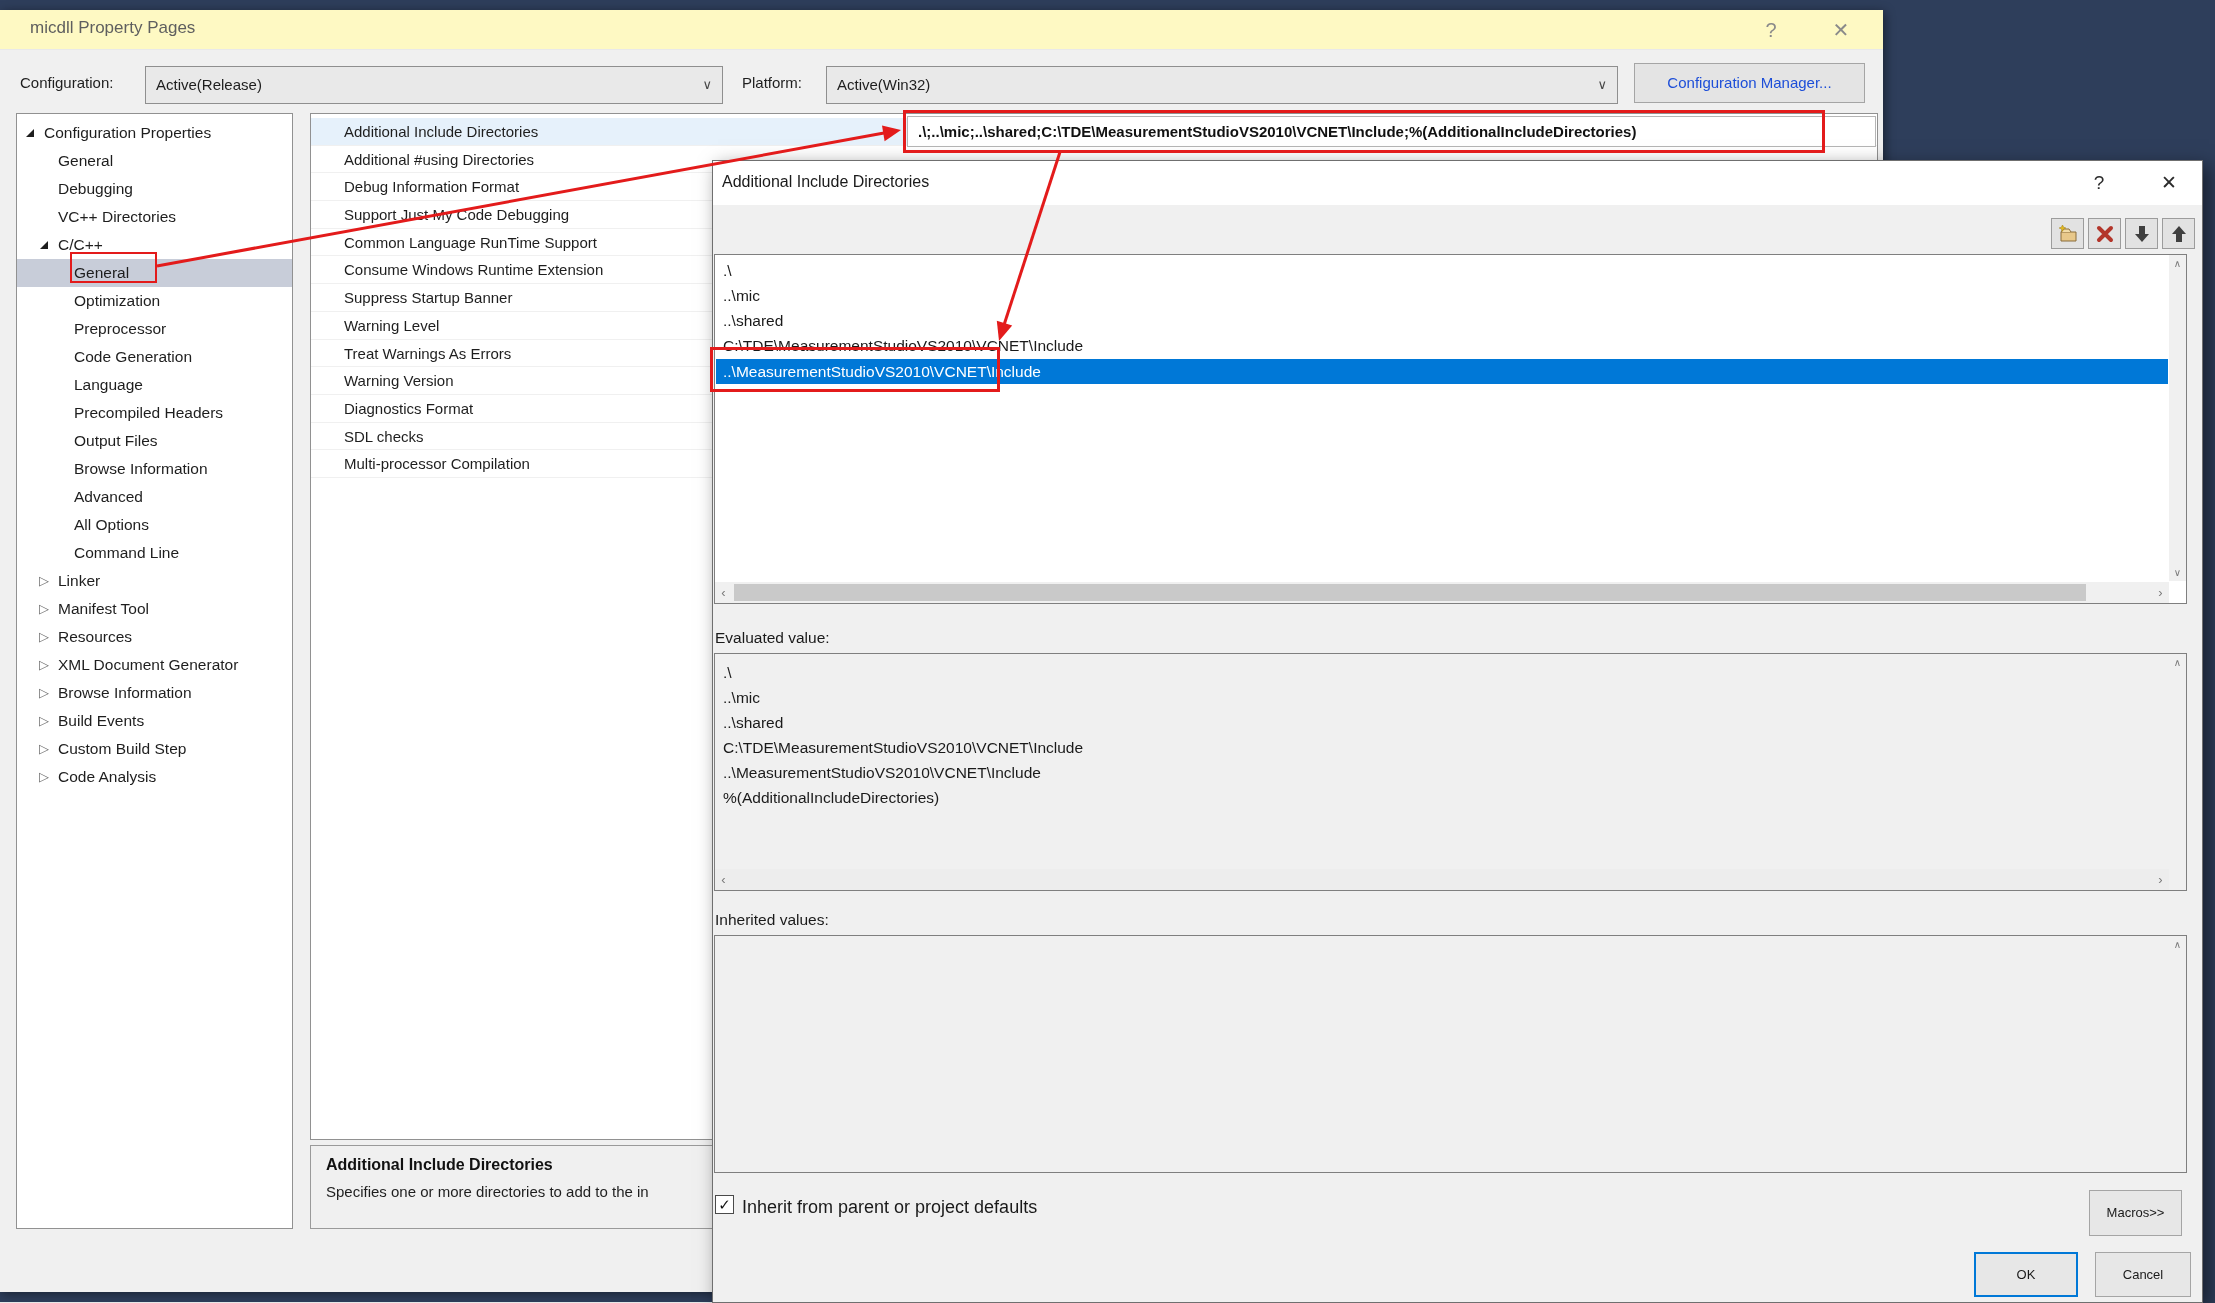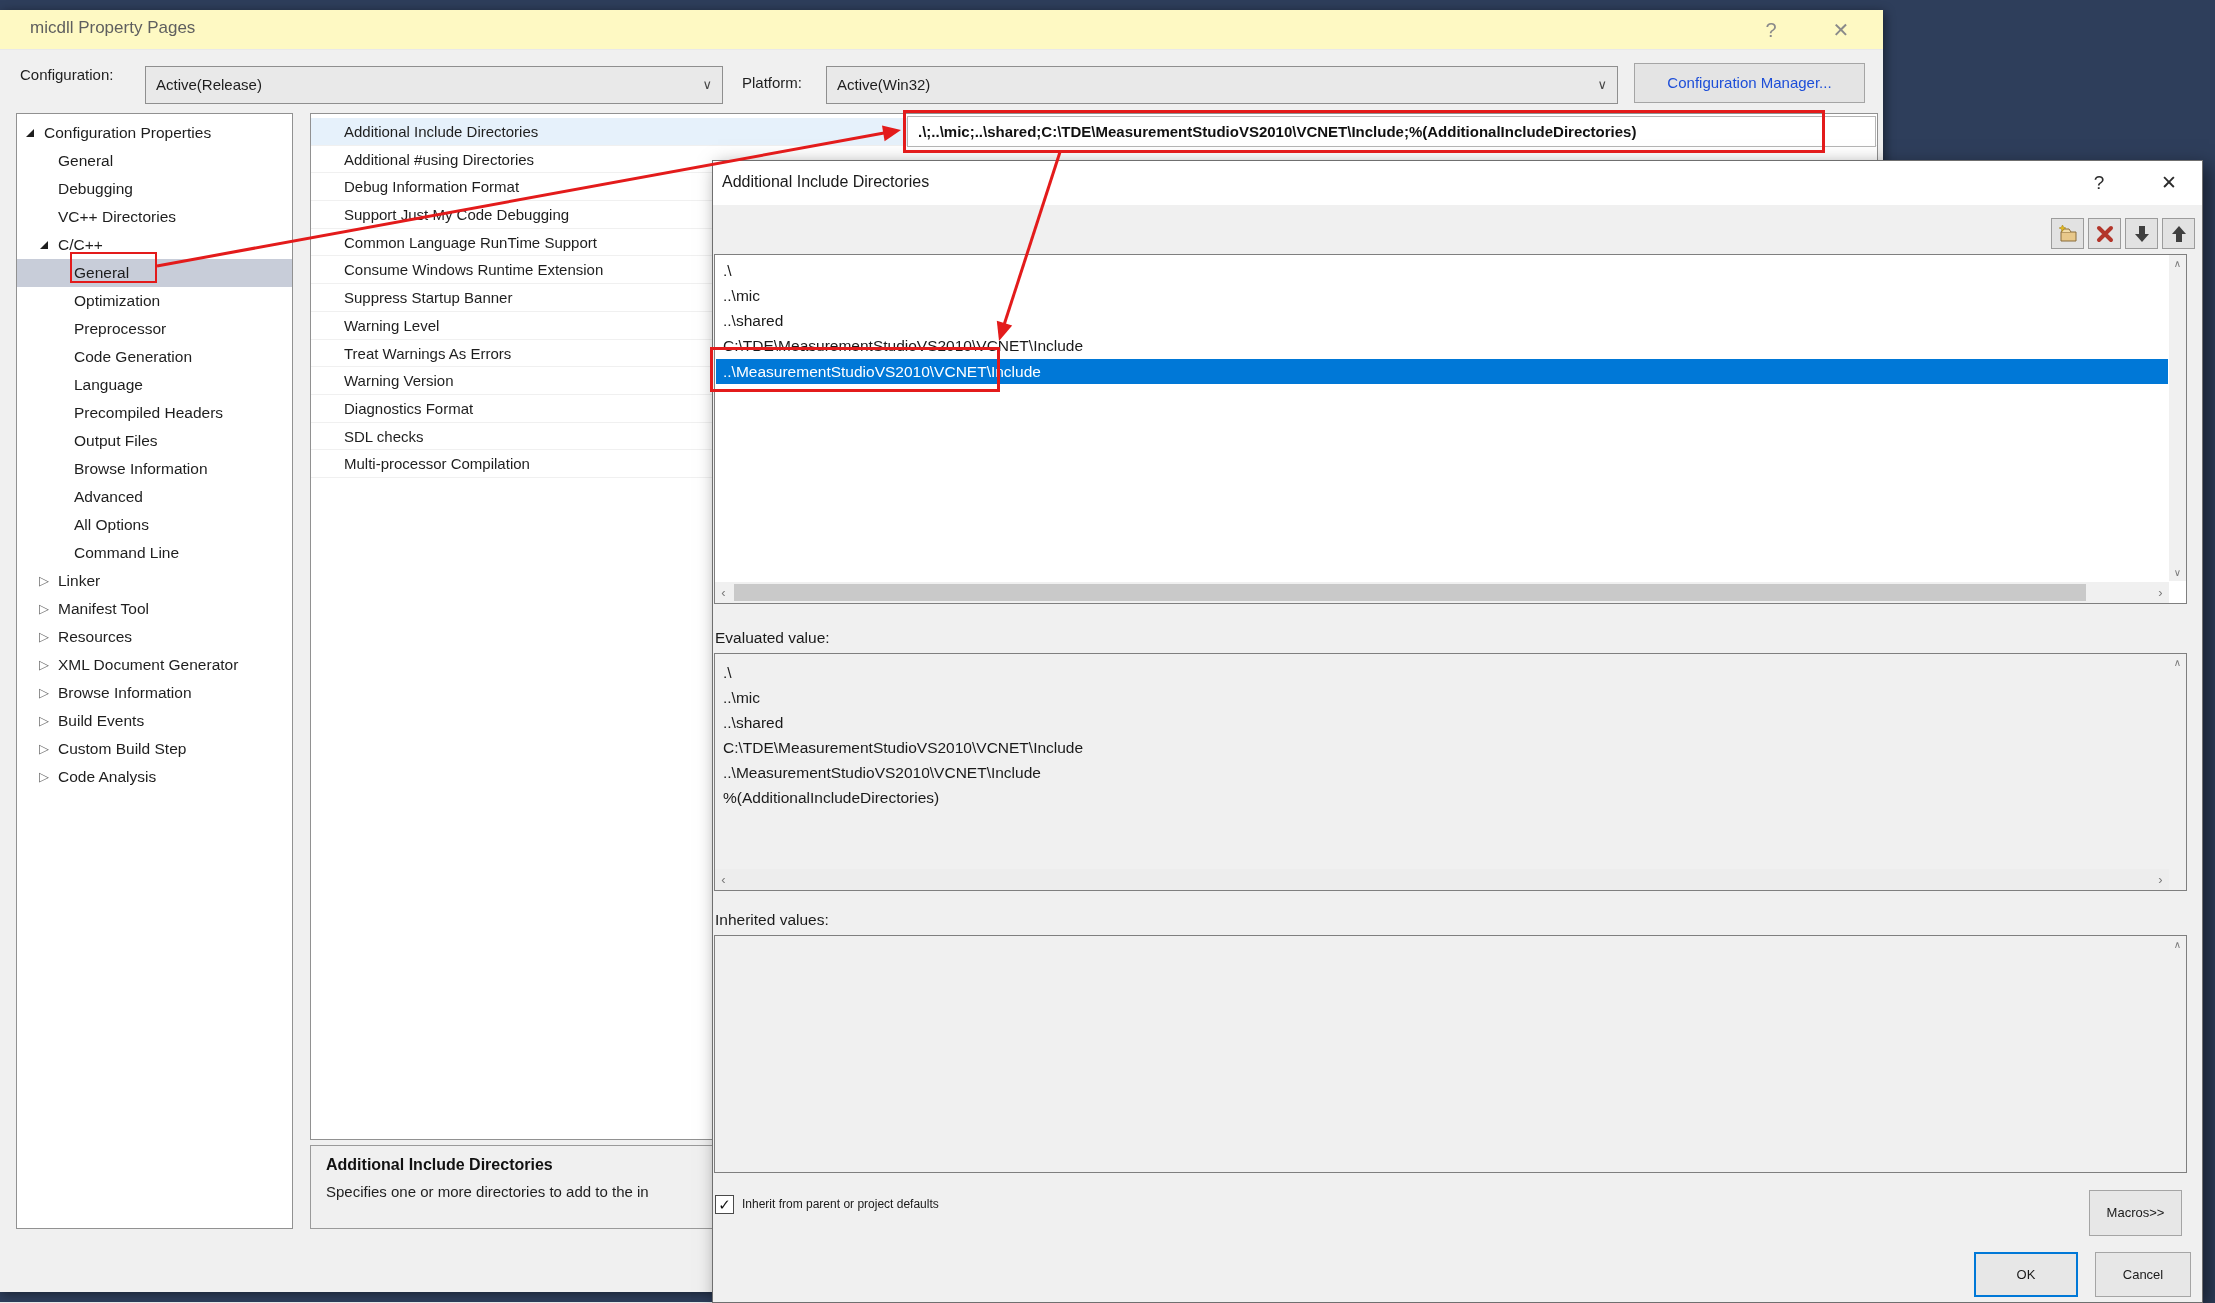--- a/index.html
+++ b/index.html
@@ -65,21 +65,21 @@
   .hscroll{position:absolute;height:21px;background:#f0f0f0;}
   .harrow{position:absolute;width:17px;height:21px;text-align:center;font-size:13px;color:#7a7a7a;line-height:21px;}
   .hthumb{position:absolute;top:2px;height:17px;background:#c9c9c9;}
 
   .dlg-label{position:absolute;font-size:15.5px;color:#1a1a1a;}
   .dlg-box{position:absolute;left:1px;width:1473px;height:238px;background:#f0f0f0;border:1px solid #7f7f7f;}
   .ev-line{height:25px;line-height:25px;font-size:15.5px;color:#1a1a1a;padding-left:8px;white-space:nowrap;}
   #ev-content{position:absolute;left:0;top:6px;width:1440px;}
 
   #dlg-checkbox{position:absolute;left:2px;top:1034px;width:19px;height:19px;background:#ffffff;border:1px solid #4a4a4a;text-align:center;line-height:17px;font-size:15px;color:#111;cursor:default;}
-  #dlg-checkbox-label{position:absolute;left:29px;top:1036px;font-size:12px;color:#1a1a1a;}
+  #dlg-checkbox-label{position:absolute;left:29px;top:1036px;font-size:18px;color:#1a1a1a;}
 
   .dlg-btn{position:absolute;background:#e7e7e7;border:1px solid #a5a5a5;font-size:13px;color:#1a1a1a;text-align:center;cursor:default;}
   #btn-macros{left:1376px;top:1029px;width:93px;height:46px;line-height:44px;}
   #btn-ok{left:1261px;top:1091px;width:104px;height:45px;line-height:41px;border:2px solid #0078d7;}
   #btn-cancel{left:1382px;top:1091px;width:96px;height:45px;line-height:43px;}
 
   
   #annot-svg{position:absolute;left:0;top:0;width:2215px;height:1303px;z-index:9;pointer-events:none;}
   .redbox{position:absolute;border:3px solid #e31b1b;z-index:9;pointer-events:none;}
   #redbox-value{left:903px;top:110px;width:922px;height:43px;}
@@ -91,21 +91,21 @@
 
 <div id="stage">
 
   <div id="main-window">
     <div id="mw-titlebar">
       <div id="mw-title">micdll Property Pages</div>
       <div id="mw-help" class="cap-btn">?</div>
       <div id="mw-close" class="cap-btn">✕</div>
     </div>
 
-    <div class="field-label" style="left:20px;top:56px;">Configuration:</div>
+    <div class="field-label" style="left:20px;top:64px;">Configuration:</div>
     <div class="combo" style="left:145px;top:56px;width:578px;">
       <span>Active(Release)</span>
       <span class="chev">∨</span>
     </div>
     <div class="field-label" style="left:742px;top:64px;">Platform:</div>
     <div class="combo" style="left:826px;top:56px;width:792px;">
       <span>Active(Win32)</span>
       <span class="chev">∨</span>
     </div>
     <div class="win-btn" style="left:1634px;top:53px;width:231px;height:40px;line-height:38px;">Configuration Manager...</div>

